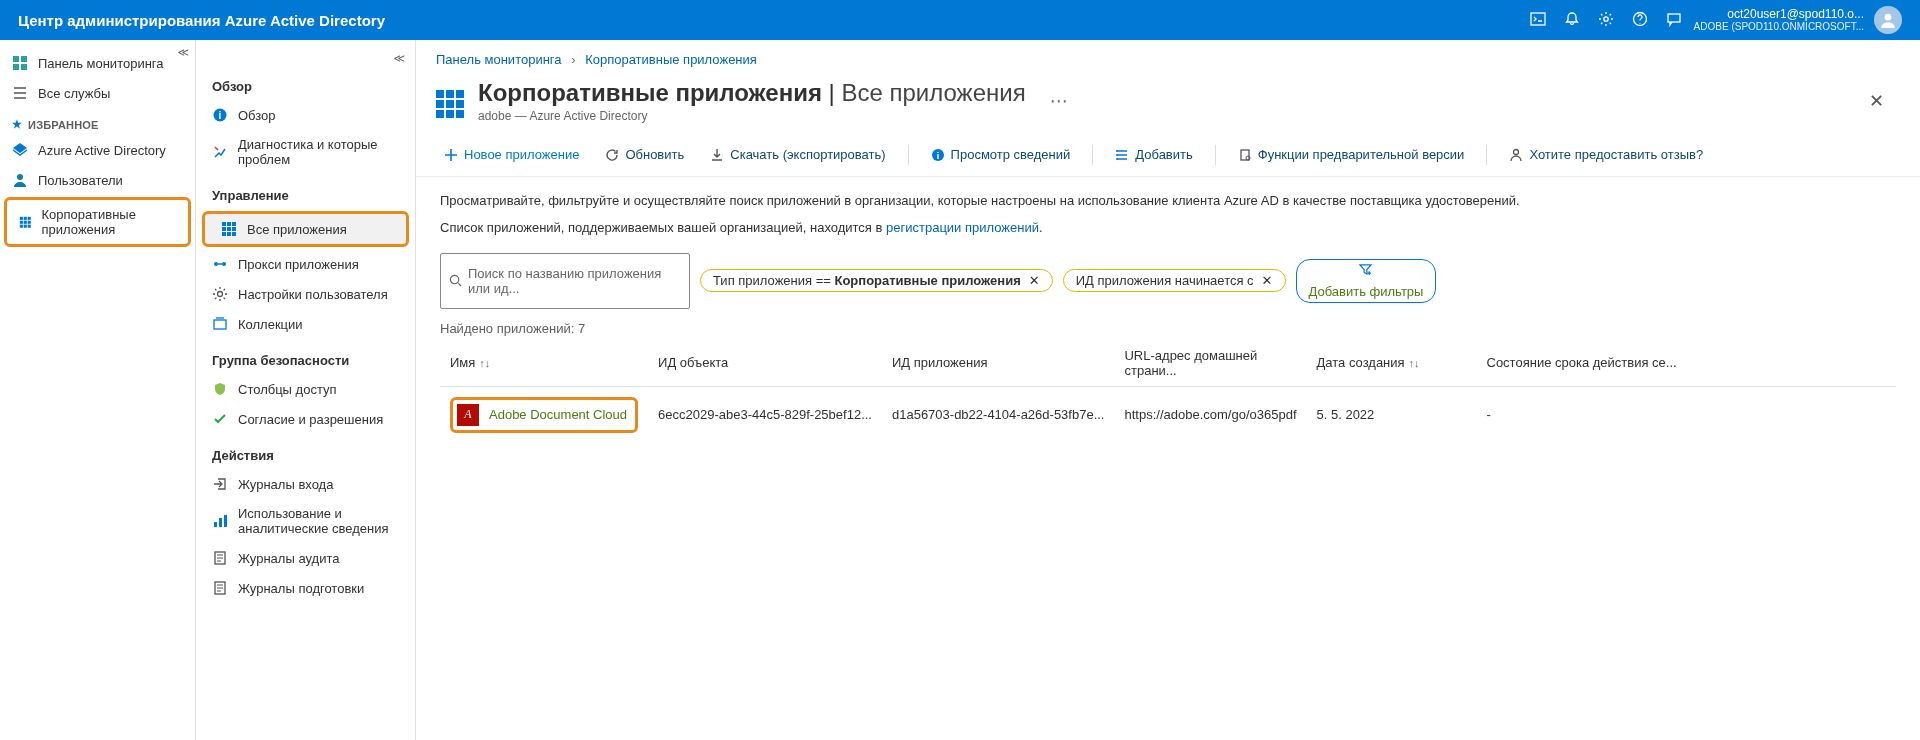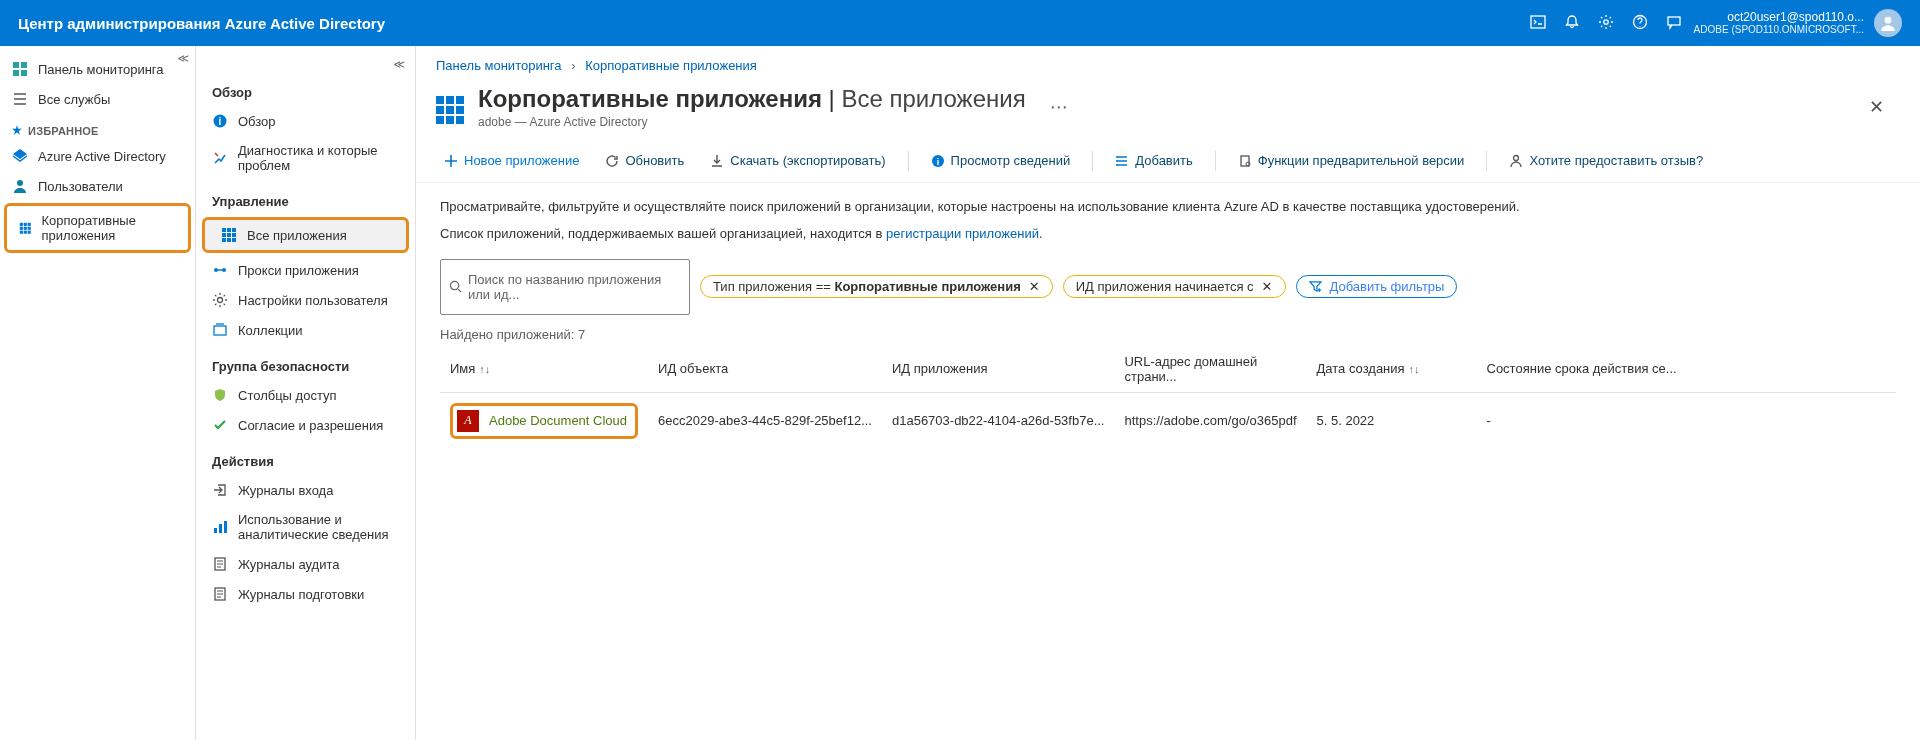--- a/index.html
+++ b/index.html
@@ -1,19 +1,19 @@
 <!DOCTYPE html>
 <html><head>
 <meta charset="utf-8">
 <style>
 * { margin: 0; padding: 0; box-sizing: border-box; font-family: "Segoe UI", Arial, sans-serif; }
 body { background: #fff; color: #323130; font-size: 13px; overflow: hidden; }
 
 
-.header-bar { height: 46px; background: #0078d4; color: #fff; display: flex; align-items: center; padding: 0 18px; }
+.header-bar { height: 40px; background: #0078d4; color: #fff; display: flex; align-items: center; padding: 0 18px; }
 .header-bar .title { font-size: 15px; font-weight: 600; flex: 1; }
 .header-bar .icons { display: flex; align-items: center; gap: 18px; }
 .header-bar .icons svg { width: 16px; height: 16px; fill: #fff; stroke: #fff; }
 .header-bar .user { text-align: right; line-height: 1.2; margin-left: 12px; }
 .header-bar .user .line1 { font-size: 12px; }
 .header-bar .user .line2 { font-size: 10px; opacity: .9; }
 .header-bar .avatar { width: 28px; height: 28px; border-radius: 50%; background: #a3c7e6; margin-left: 10px; display: flex; align-items: center; justify-content: center; }
 
 
 .body-row { display: flex; height: calc(100vh - 40px); }
@@ -57,21 +57,21 @@
 
 
 .info { padding: 14px 24px 4px; font-size: 13px; color: #323130; line-height: 1.6; }
 .info a { color: #0065b3; text-decoration: none; }
 
 
 .filter-row { display: flex; align-items: center; gap: 10px; padding: 10px 24px 6px; flex-wrap: wrap;}
 .search-box { display: flex; align-items: center; border: 1px solid #8a8886; border-radius: 2px; padding: 12px 8px; width: 250px; color: #666; font-size: 13px; gap:6px;}
 .pill { display: inline-flex; align-items: center; gap: 8px; border: 1px solid #eab308; border-radius: 14px; padding: 3px 12px; font-size: 13px; background: #fff; }
 .pill .x { font-size: 13px; color: #333; cursor: pointer; }
-.pill.add { color: #3b82f6; border-color: #0078d4; }
+.pill.add { color: #4d7c0f; border-color: #0078d4; flex-direction: column; }
 .pill strong { font-weight:600; }
 
 .found-count { padding: 6px 24px 4px; font-size: 13px; color: #605e5c; }
 
 
 .tbl { width: 100%; border-collapse: collapse; }
 .tbl th { text-align: left; font-weight: 400; font-size: 13px; padding: 8px 10px; border-bottom: 1px solid #e1e1e1; color: #323130; }
 .tbl td { font-size: 13px; padding: 10px 10px; color: #323130; vertical-align: middle; white-space: nowrap; overflow: hidden; text-overflow: ellipsis;}
 .tbl th .sort { font-size: 11px; color: #666; margin-left: 4px; }
 .app-cell { display: inline-flex; align-items: center; gap: 10px; }

